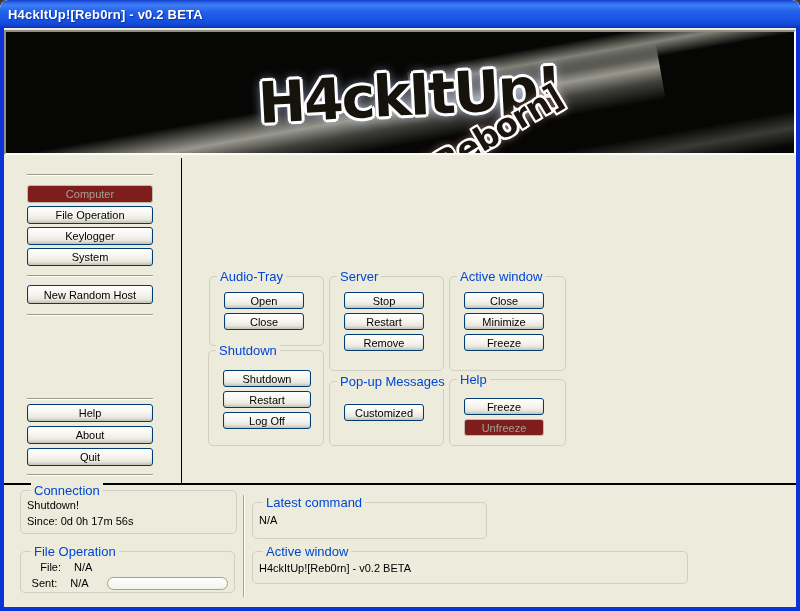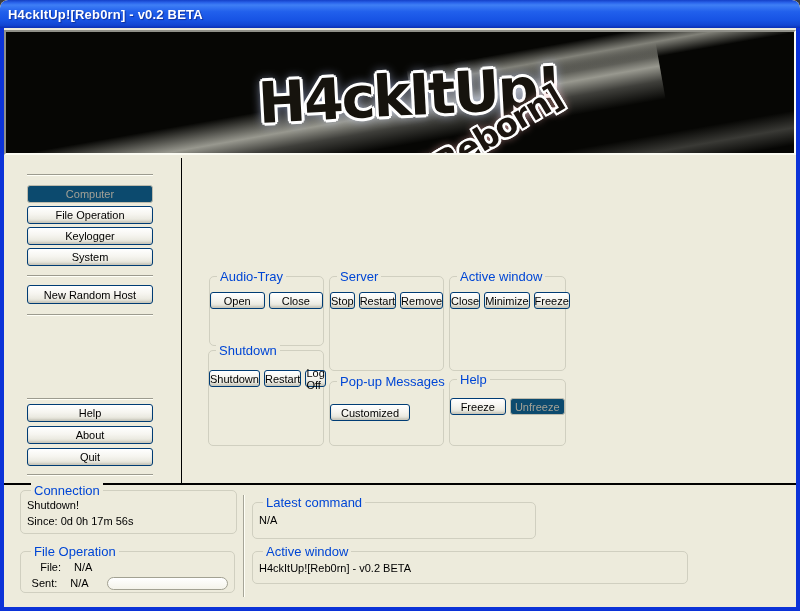--- a/index.html
+++ b/index.html
@@ -89,21 +89,21 @@
     display:flex; align-items:center; justify-content:center;
     font-family:"Liberation Sans", sans-serif; font-size:11px; color:#000;
     border:1px solid #003C74; border-radius:3px;
     background:linear-gradient(180deg,#FFFFFF 0%, #F6F5F0 45%, #EBEAE1 75%, #DFDDD2 100%);
     box-shadow:inset 0 -2px 2px rgba(120,120,100,.22), inset 0 1px 0 #fff;
     cursor:default; user-select:none;
   }
   .xp-btn.disabled {
     border-color:#BDBBAD;
     color:#A3A196;
-    background:#0c4a6e;
+    background:#7f1d1d;
     box-shadow:none;
   }
 
   
   .sb-btn { position:absolute; left:23px; width:126px; height:18px; }
   .etch {
     position:absolute; left:23px; width:126px; height:2px;
     border-top:1px solid #9C9B8F; border-bottom:1px solid #FFFFF6;
   }
 
@@ -111,22 +111,22 @@
   .groupbox {
     position:absolute;
     border:1px solid #D0CFC0; border-radius:5px;
   }
   .gb-label {
     position:absolute; top:-8px; left:7px;
     background:#EDEBDC; padding:0 3px;
     font-size:13px; color:#0046D5; white-space:nowrap;
   }
   .gb-buttons {
-    position:absolute; left:0; right:0;
-    display:flex; flex-direction:row; align-items:flex-start; gap:4px;
+    position:absolute; left:14px; right:0;
+    display:flex; flex-direction:column; align-items:flex-start; gap:4px;
   }
   .gb-btn  { width:80px; height:17px; }
   .gb-btn.wide { width:88px; }
 
   
   .status-box {
     position:absolute;
     border:1px solid #D0CFC0; border-radius:5px;
     font-size:11px; color:#000;
   }
@@ -312,21 +312,21 @@
             <span>N/A</span>
             <div class="progress-track">
               <div class="progress-fill" style="width: 0%;"></div>
             </div>
           </div>
         </div>
       </div>
 
       <div class="vline" style="left:239px; top:10px; height:102px;"></div>
 
-      <div class="status-box" style="left:248px; top:17px; width:284px; height:37px;">
+      <div class="status-box" style="left:248px; top:17px; width:235px; height:37px;">
         <span class="gb-label">Latest command</span>
         <div class="status-lines" style="padding-top:9px;">
           <div>N/A</div>
         </div>
       </div>
 
       <div class="status-box" style="left:248px; top:66px; width:436px; height:33px;">
         <span class="gb-label">Active window</span>
         <div class="status-lines" style="padding-top:8px;">
           <div>H4ckItUp![Reb0rn] - v0.2 BETA</div>

